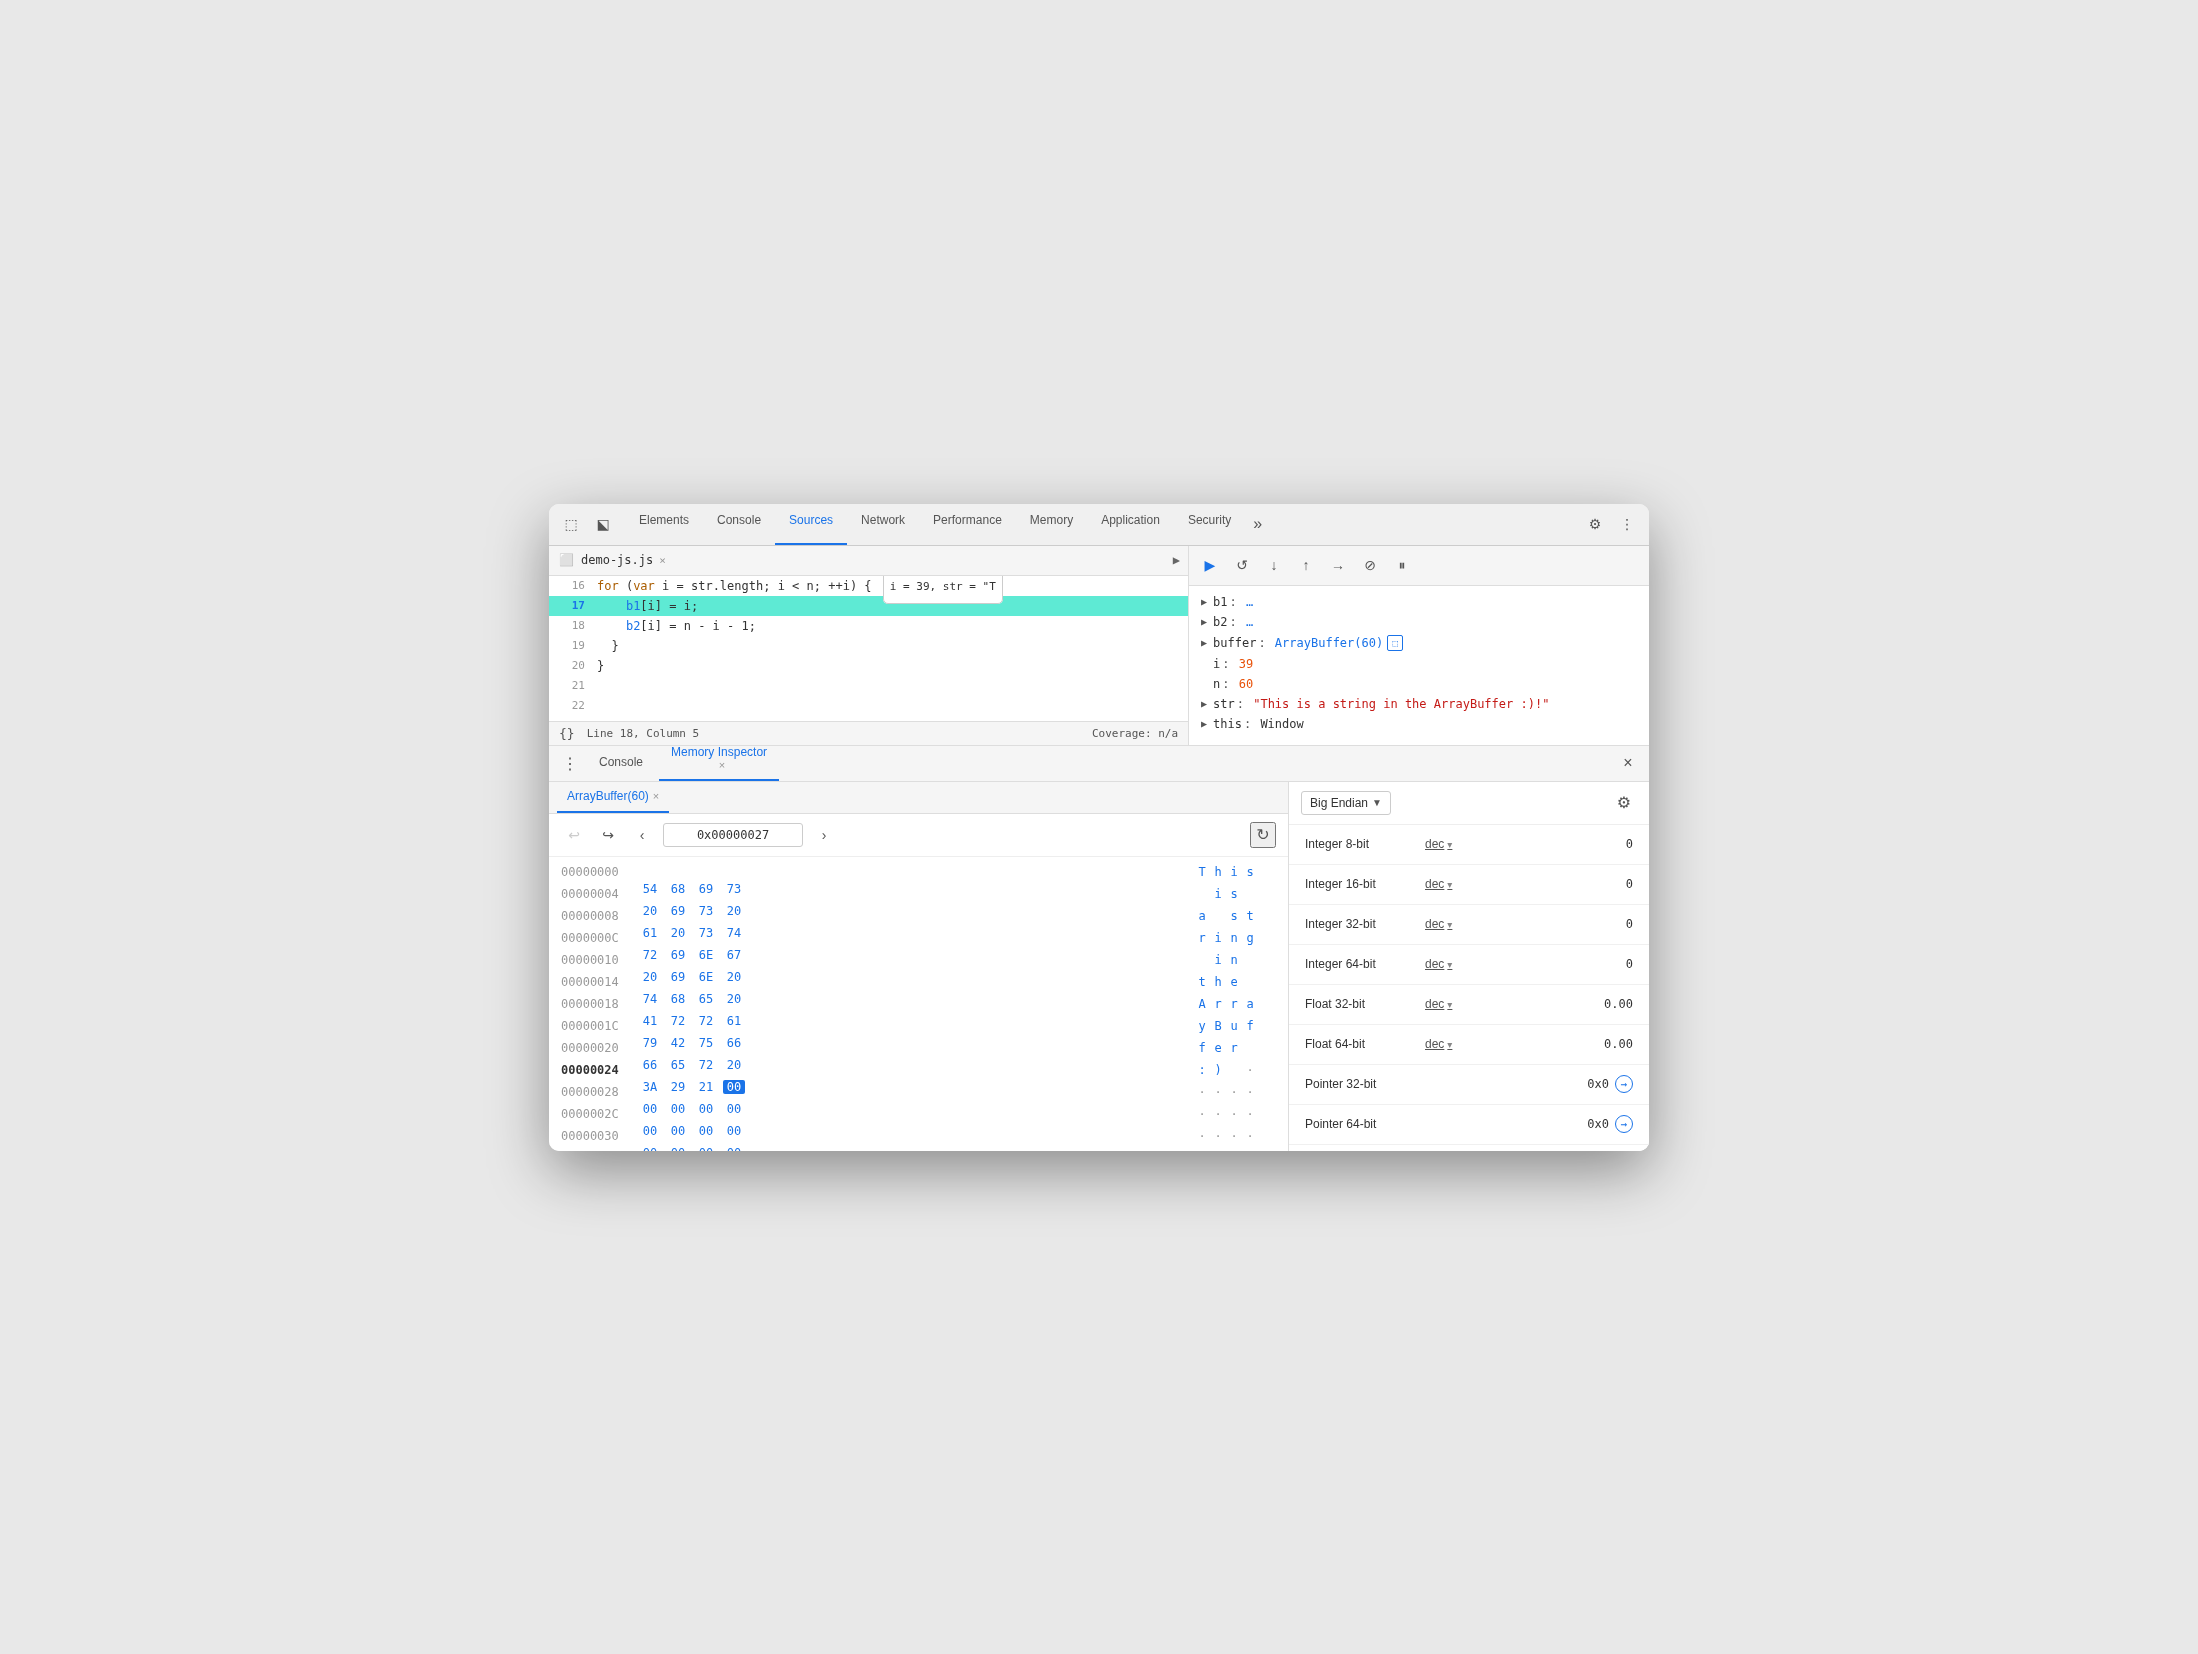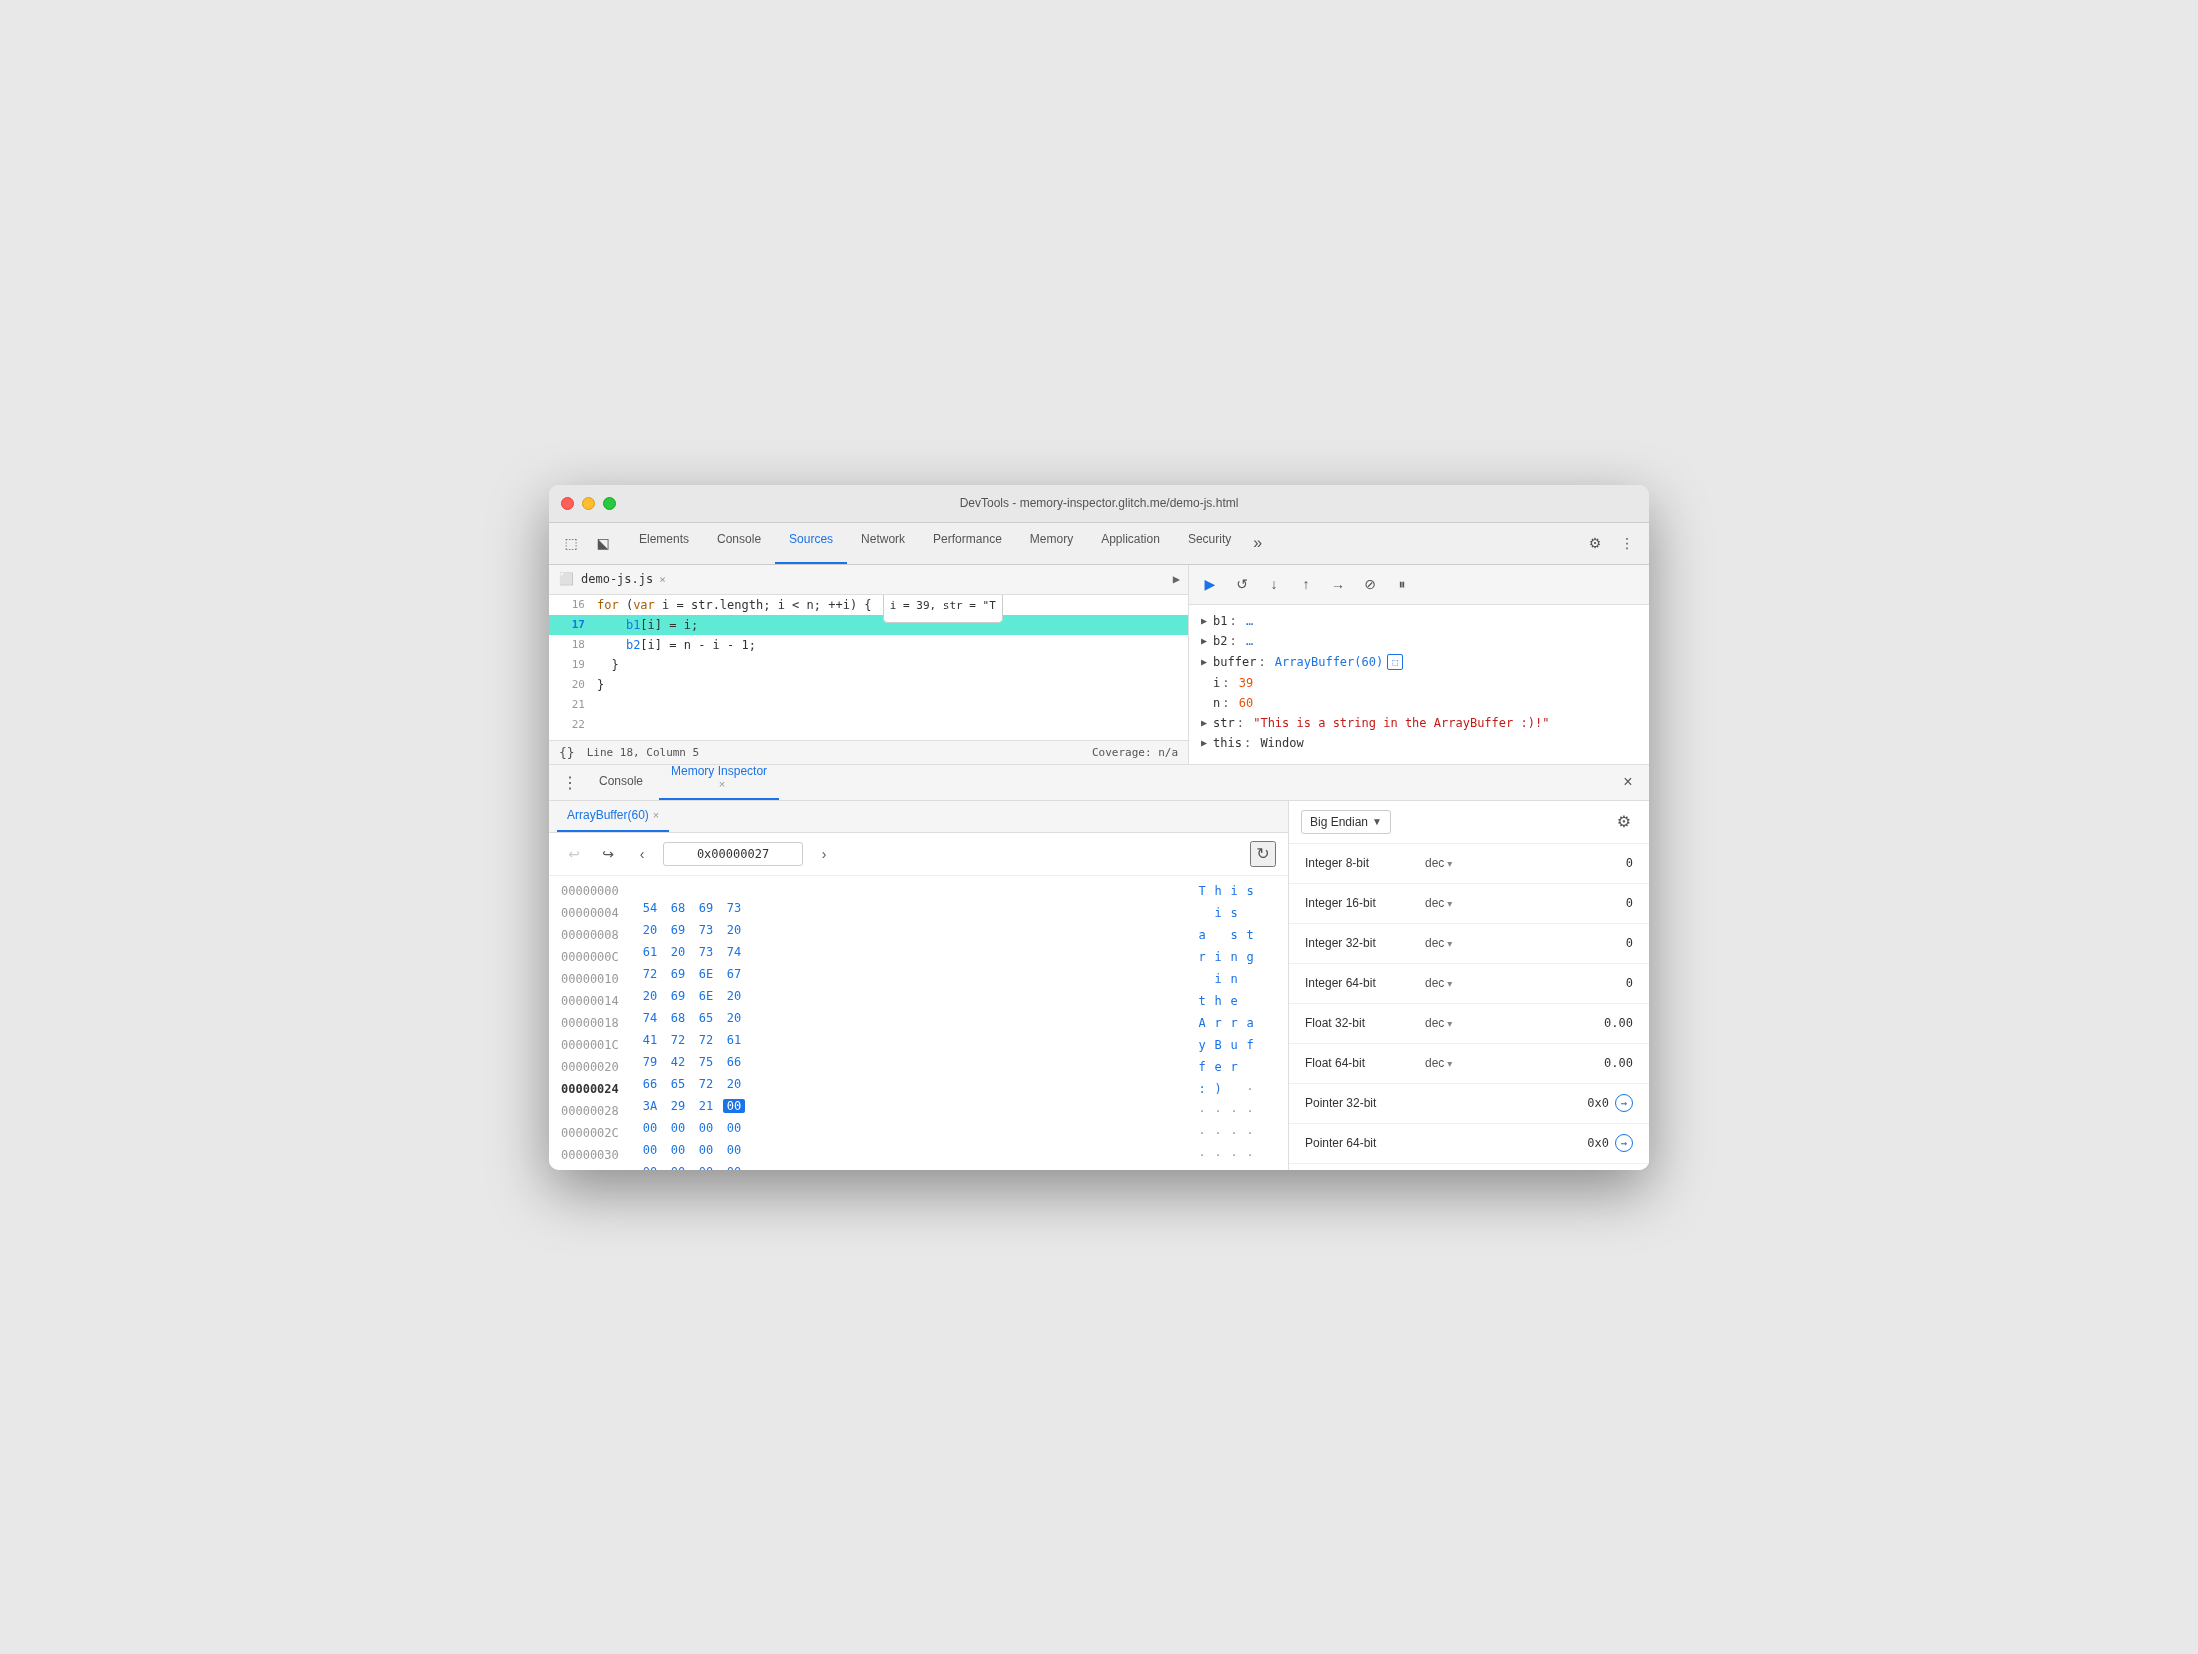--- a/index.html
+++ b/index.html
@@ -522,20 +522,21 @@
       color: #333;
       flex-shrink: 0;
     }
     .value-format {
       display: flex;
       align-items: center;
       gap: 3px;
       font-size: 12px;
       color: #555;
       width: 60px;
+      text-decoration: underline;
     }
     .value-fmt-arrow { font-size: 10px; color: #888; cursor: pointer; }
     .value-val {
       margin-left: auto;
       font-family: 'Menlo', monospace;
       font-size: 12px;
       color: #333;
       display: flex;
       align-items: center;
       gap: 6px;
@@ -551,28 +552,20 @@
       color: #1a73e8;
       font-size: 11px;
       cursor: pointer;
     }
   </style>
 </head>
 <body>
 
 <div class="window">
 
-  <div class="titlebar">
-    <div class="traffic-lights">
-      <div class="traffic-light tl-red"></div>
-      <div class="traffic-light tl-yellow"></div>
-      <div class="traffic-light tl-green"></div>
-    </div>
-    <span class="titlebar-text">DevTools - memory-inspector.glitch.me/demo-js.html</span>
-  </div>
 
   <div class="devtools-nav">
     <div class="nav-icons">
       <button class="nav-icon-btn">⬚</button>
       <button class="nav-icon-btn">⬕</button>
     </div>
     <div class="nav-tabs">
       <div class="nav-tab">
         <span>Elements</span>
       </div>

